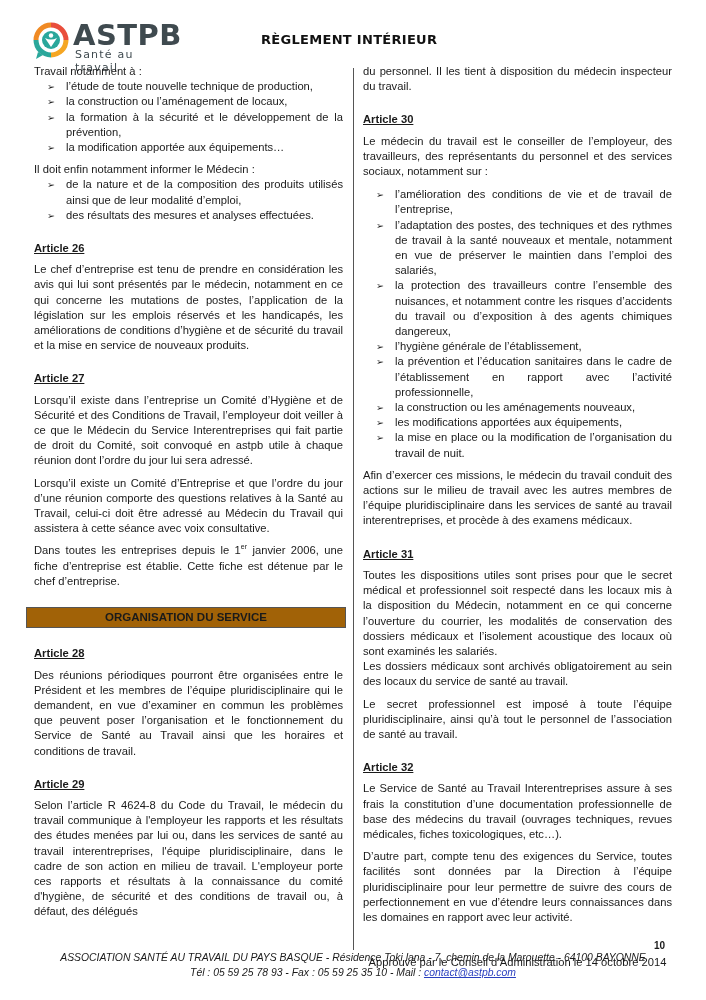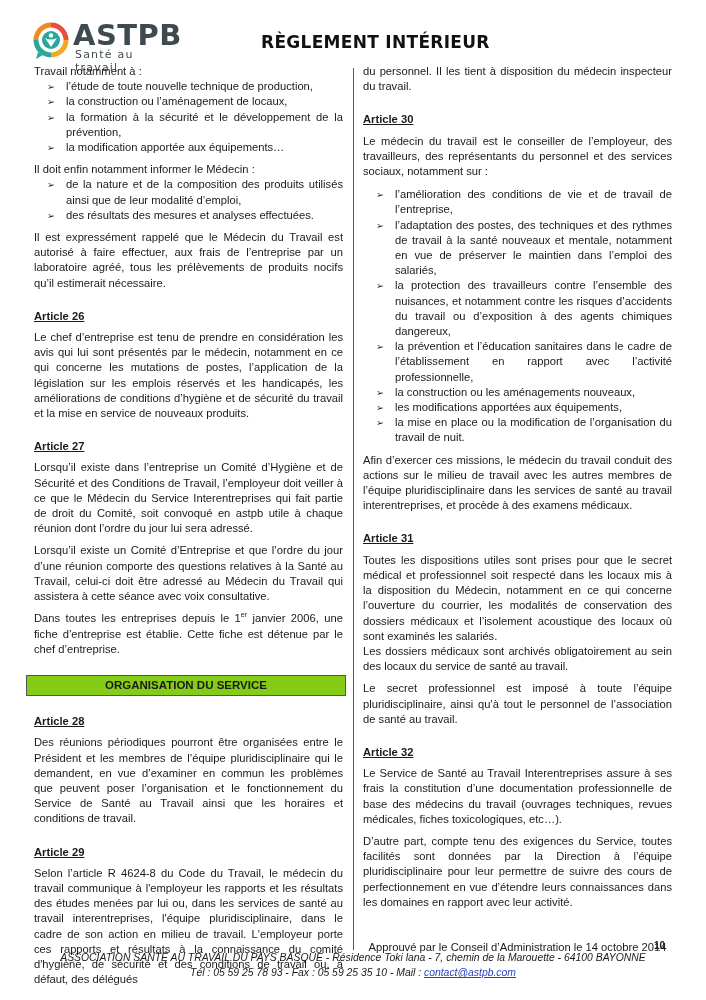--- a/index.html
+++ b/index.html
@@ -4,32 +4,32 @@
 <style>
   html, body { margin:0; padding:0; background:#fff; }
   body { width:706px; height:1000px; position:relative; overflow:hidden;
          font-family:"Liberation Sans", sans-serif; color:#1a1a1a; }
   .header { position:absolute; left:0; top:0; width:568px; height:66px; }
   .logo { position:absolute; left:33px; top:22px; width:140px; height:40px; }
   .logo-text { position:absolute; left:40px; top:-4px; font-weight:bold; font-size:29px;
                color:#3f4a4f; letter-spacing:0.5px; font-family:"DejaVu Sans", sans-serif; }
   .logo-sub { position:absolute; left:42px; top:26px; font-size:11px; color:#3f4a4f;
               letter-spacing:1.2px; font-family:"DejaVu Sans", sans-serif; }
-  .doc-title { position:absolute; left:261px; top:32px; font-size:17px; font-weight:bold;
+  .doc-title { position:absolute; left:261px; top:32px; font-size:13px; font-weight:bold;
                color:#111; font-family:"DejaVu Sans", sans-serif; letter-spacing:0.3px;text-align:center; }
   .col { position:absolute; top:64px; font-size:11.2px; line-height:15.2px; text-align:justify; }
   .col.left { left:34px; width:309px; }
   .col.right { left:363px; width:309px; }
   .divider { position:absolute; left:353px; top:68px; width:1px; height:882px; background:#555; }
   p { margin:0 0 7px 0; }
   ul.arrows { list-style:none; margin:0 0 7px 0; padding:0 0 0 32px; }
   ul.arrows li { position:relative; margin:0; }
   ul.arrows li::before { content:"\27A2"; position:absolute; left:-19px; top:0; font-size:9.5px; color:#222; }
   .article { font-weight:bold; text-decoration:underline; margin:18px 0 6px 0; display:block; }
-  .section-box { background:#84cc16; border:1px solid #555; text-align:center; font-weight:bold;
+  .section-box { background:#a16207; border:1px solid #555; text-align:center; font-weight:bold;
                  font-size:11.5px; padding:2px 0; margin:18px 0 0 -8px; width:318px; }
   sup { font-size:7px; line-height:0; }
   .page-num { position:absolute; left:654px; top:940px; font-size:10px; font-weight:bold; }
   .footer { position:absolute; left:0; top:950px; width:706px; text-align:center; font-style:italic;
             font-size:10.4px; line-height:15px; }
   .footer a { color:#2a3fbf; text-decoration:underline; }
 </style>
 </head>
 <body>
 
@@ -59,21 +59,20 @@
     <li>l’étude de toute nouvelle technique de production,</li>
     <li>la construction ou l’aménagement de locaux,</li>
     <li>la formation à la sécurité et le développement de la prévention,</li>
     <li>la modification apportée aux équipements…</li>
   </ul>
   <p style="margin-bottom:0">Il doit enfin notamment informer le Médecin :</p>
   <ul class="arrows">
     <li>de la nature et de la composition des produits utilisés ainsi que de leur modalité d’emploi,</li>
     <li>des résultats des mesures et analyses effectuées.</li>
   </ul>
-  <p>Il est expressément rappelé que le Médecin du Travail est autorisé à faire effectuer, aux frais de l’entreprise par un laboratoire agréé, tous les prélèvements de produits nocifs qu’il estimerait nécessaire.</p>
 
   <span class="article">Article 26</span>
   <p>Le chef d’entreprise est tenu de prendre en considération les avis qui lui sont présentés par le médecin, notamment en ce qui concerne les mutations de postes, l’application de la législation sur les emplois réservés et les handicapés, les améliorations de conditions d’hygiène et de sécurité du travail et la mise en service de nouveaux produits.</p>
 
   <span class="article">Article 27</span>
   <p>Lorsqu’il existe dans l’entreprise un Comité d’Hygiène et de Sécurité et des Conditions de Travail, l’employeur doit veiller à ce que le Médecin du Service Interentreprises qui fait partie de droit du Comité, soit convoqué en astpb utile à chaque réunion dont l’ordre du jour lui sera adressé.</p>
   <p>Lorsqu’il existe un Comité d’Entreprise et que l’ordre du jour d’une réunion comporte des questions relatives à la Santé au Travail, celui-ci doit être adressé au Médecin du Travail qui assistera à cette séance avec voix consultative.</p>
   <p><span>Dans toutes les entreprises depuis le 1</span><sup>er</sup><span> janvier 2006, une fiche d’entreprise est établie. Cette fiche est détenue par le chef d’entreprise.</span></p>
 
   <div class="section-box">ORGANISATION DU SERVICE</div>
@@ -87,20 +86,21 @@
 
 <div class="col right">
   <p>du personnel. Il les tient à disposition du médecin inspecteur du travail.</p>
 
   <span class="article">Article 30</span>
   <p style="margin-bottom:8px">Le médecin du travail est le conseiller de l’employeur, des travailleurs, des représentants du personnel et des services sociaux, notamment sur :</p>
   <ul class="arrows">
     <li>l’amélioration des conditions de vie et de travail de l’entreprise,</li>
     <li>l’adaptation des postes, des techniques et des rythmes de travail à la santé nouveaux et mentale, notamment en vue de préserver le maintien dans l’emploi des salariés,</li>
     <li>la protection des travailleurs contre l’ensemble des nuisances, et notamment contre les risques d’accidents du travail ou d’exposition à des agents chimiques dangereux,</li>
+    <li>l’hygiène générale de l’établissement,</li>
     <li>la prévention et l’éducation sanitaires dans le cadre de l’établissement en rapport avec l’activité professionnelle,</li>
     <li>la construction ou les aménagements nouveaux,</li>
     <li>les modifications apportées aux équipements,</li>
     <li>la mise en place ou la modification de l’organisation du travail de nuit.</li>
   </ul>
   <p>Afin d’exercer ces missions, le médecin du travail conduit des actions sur le milieu de travail avec les autres membres de l’équipe pluridisciplinaire dans les services de santé au travail interentreprises, et procède à des examens médicaux.</p>
 
   <span class="article">Article 31</span>
   <p style="margin-bottom:0">Toutes les dispositions utiles sont prises pour que le secret médical et professionnel soit respecté dans les locaux mis à la disposition du Médecin, notamment en ce qui concerne l’ouverture du courrier, les modalités de conservation des dossiers médicaux et l’isolement acoustique des locaux où sont examinés les salariés.</p>
   <p>Les dossiers médicaux sont archivés obligatoirement au sein des locaux du service de santé au travail.</p>

